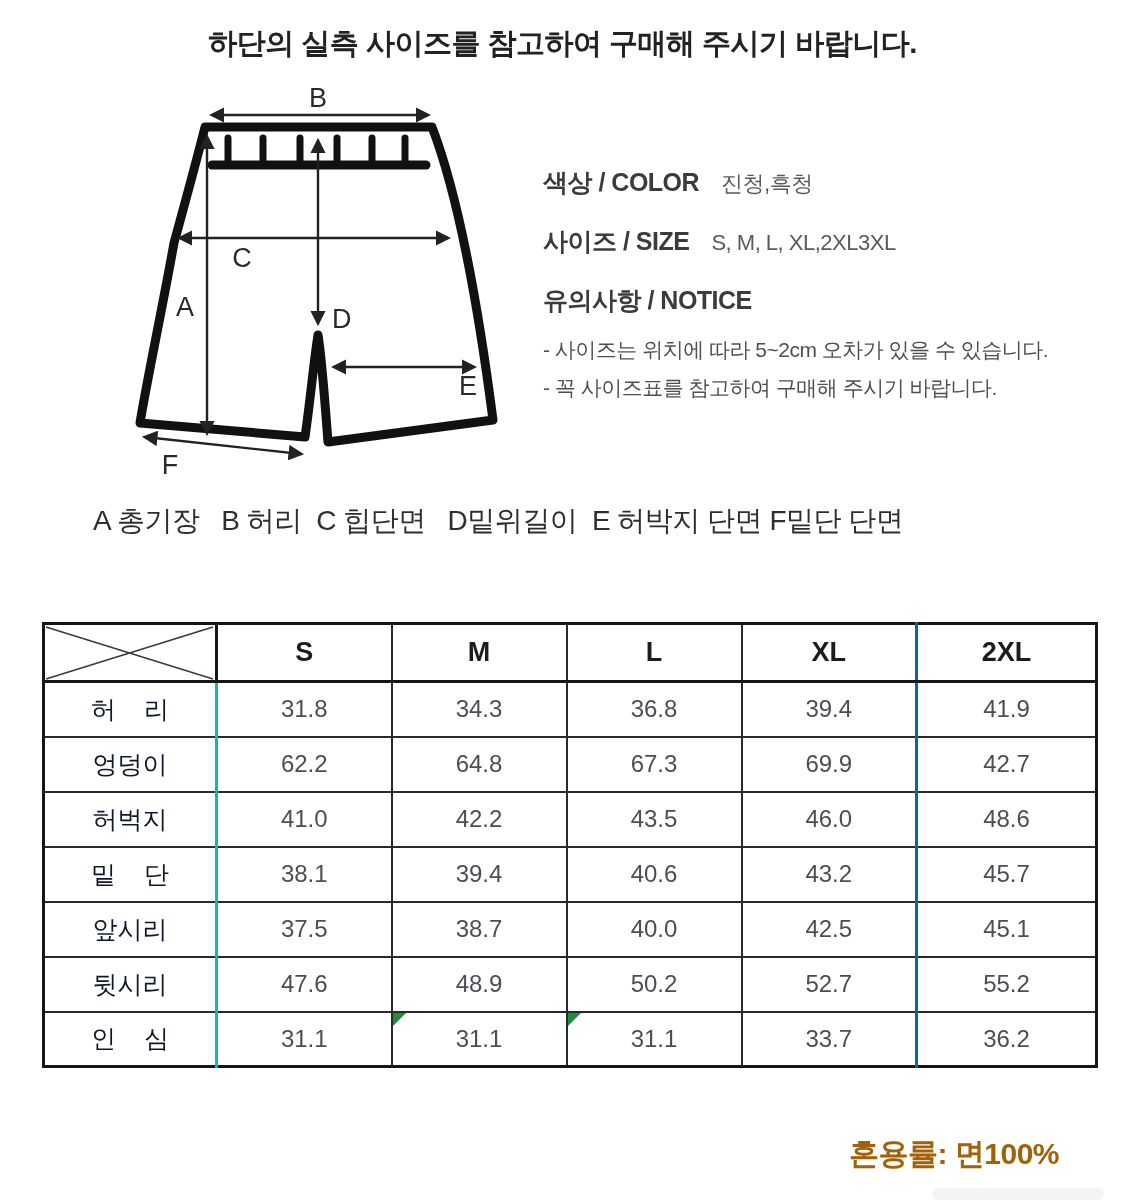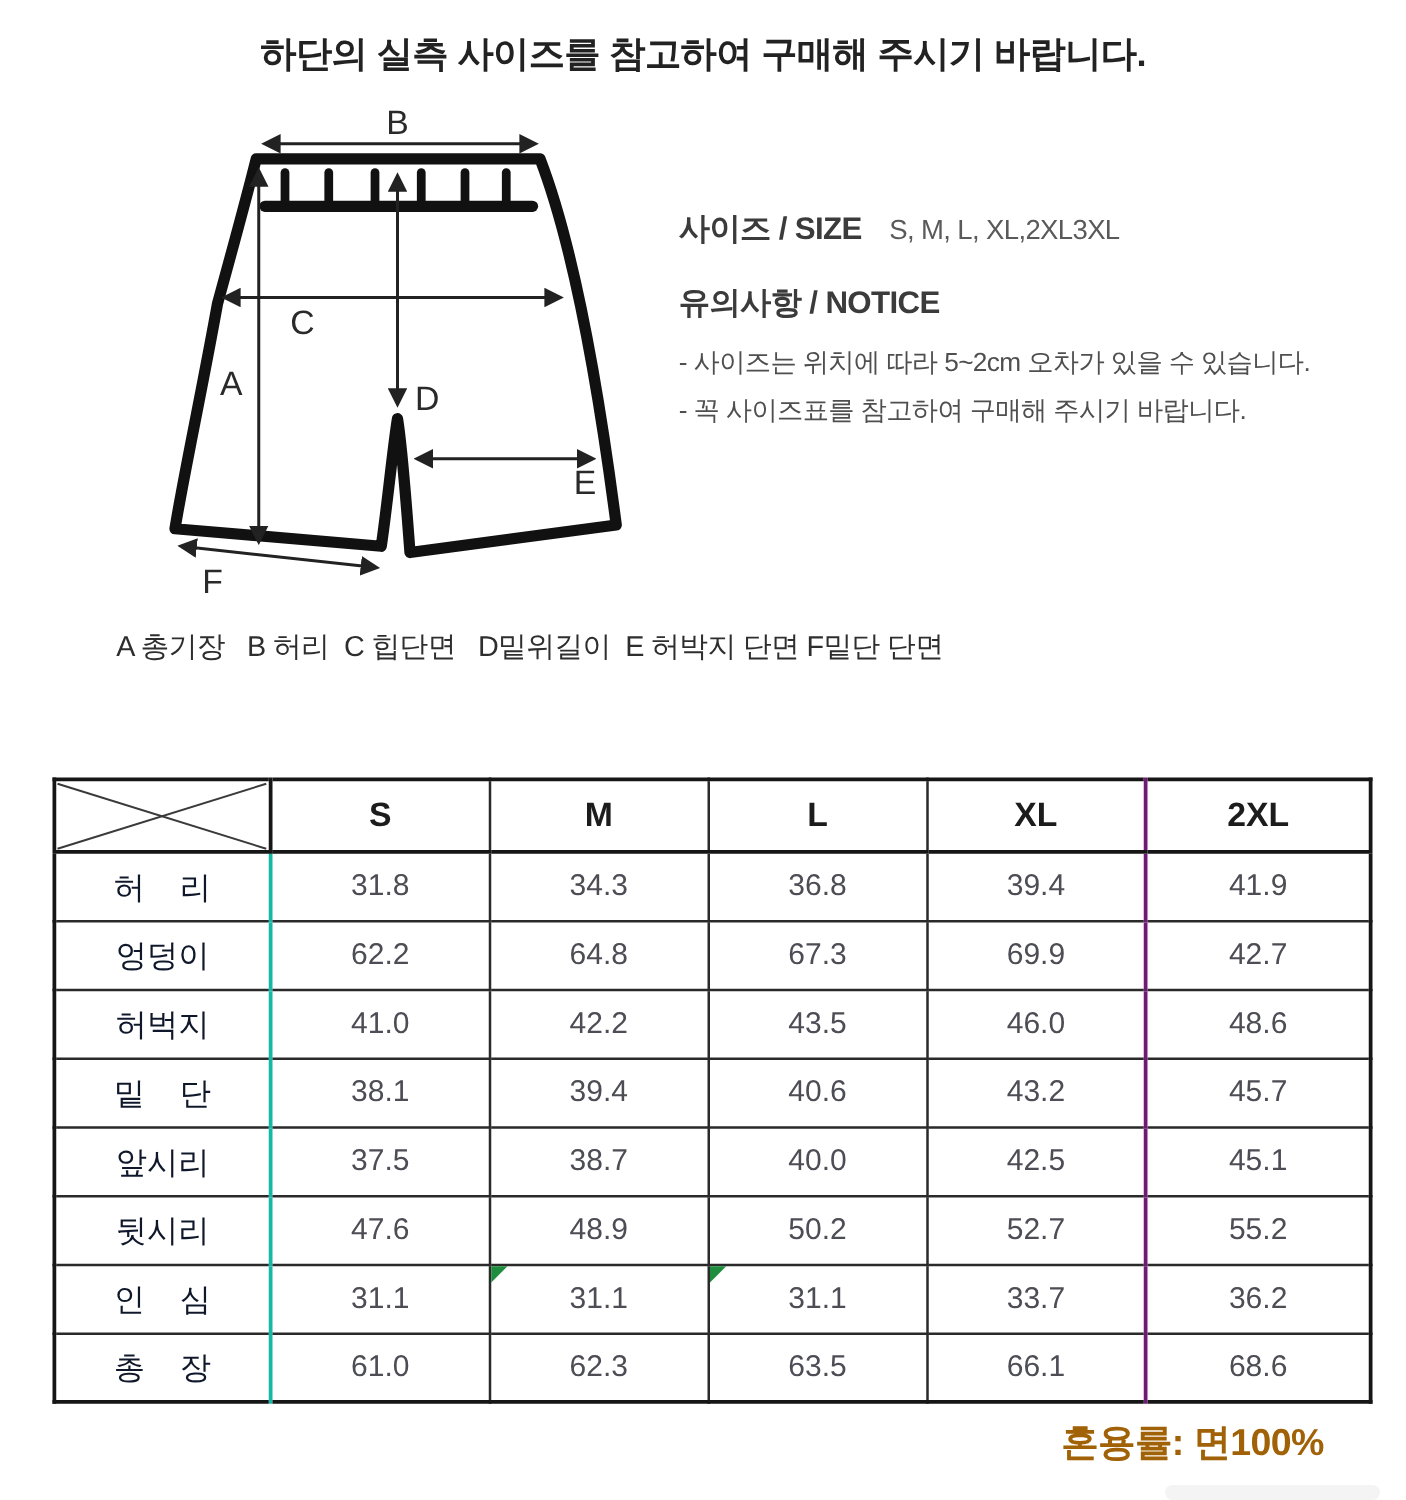--- a/index.html
+++ b/index.html
@@ -18,37 +18,37 @@
   .info-panel{ position:absolute; left:543px; top:166px; width:570px; }
   .info-row{ display:flex; align-items:baseline; }
   .info-row + .info-row{ margin-top:26px; }
   .info-label{ font-size:25px; font-weight:700; color:#3b3b3b; letter-spacing:-0.5px; }
   .info-value{ font-size:22px; color:#5a5a5a; margin-left:22px; letter-spacing:-0.5px; }
   .notice-list{ margin-top:14px; }
   .notice-item{ font-size:21px; color:#4f4f4f; line-height:38px; letter-spacing:-0.5px; }
 
   .legend{
     position:absolute; left:93px; top:502px;
-    font-size:23px; font-weight:500; color:#2e2e2e; white-space:pre; letter-spacing:-0.5px;
+    font-size:28px; font-weight:500; color:#2e2e2e; white-space:pre; letter-spacing:-0.5px;
   }
 
   table.size-table{
     position:absolute; left:42px; top:622px;
     border-collapse:collapse; table-layout:fixed;
     border:3px solid #161616; background:#fff;
   }
   .size-table col.c-label{ width:173px; }
   .size-table col.c-size{ width:175px; }
   .size-table col.c-last{ width:180px; }
   .size-table th, .size-table td{ border:2px solid #2a2a2a; text-align:center; vertical-align:middle; }
   .size-table th{ height:58px; font-size:27px; font-weight:700; color:#1c1c1c; border-bottom:3px solid #161616; }
   .size-table td{ height:55px; font-size:24px; color:#4d4d55; position:relative; }
   .size-table td.row-label{ font-size:25px; font-weight:400; color:#0f172a; white-space:pre; border-right:3px solid #14b8a6; }
   .size-table th.corner{ border-right:3px solid #161616; padding:0; }
-  .size-table .col-last{ border-left:3px solid #701a75; }
+  .size-table .col-last{ border-left:3px solid #0369a1; }
   .corner-x{ display:block; }
   .flag{
     position:absolute; top:0; left:0; width:0; height:0;
     border-top:13px solid #1e8e3e; border-right:13px solid transparent;
   }
   .footer-fabric{
     position:absolute; top:1134px; right:66px;
     font-size:30px; font-weight:700; color:#a16207; letter-spacing:-0.5px;
   }
   .bottom-artifact{
@@ -99,20 +99,24 @@
 
   <text class="diag-label" x="218" y="22" text-anchor="middle">B</text>
   <text class="diag-label" x="85" y="231" text-anchor="middle">A</text>
   <text class="diag-label" x="142" y="182" text-anchor="middle">C</text>
   <text class="diag-label" x="232" y="243">D</text>
   <text class="diag-label" x="368" y="310" text-anchor="middle">E</text>
   <text class="diag-label" x="70" y="389" text-anchor="middle">F</text>
 </svg>
 
 <div class="info-panel">
+  <div class="info-row">
+    <span class="info-label">색상 / COLOR</span>
+    <span class="info-value">진청,흑청</span>
+  </div>
   <div class="info-row">
     <span class="info-label">사이즈 / SIZE</span>
     <span class="info-value">S, M, L, XL,2XL3XL</span>
   </div>
   <div class="info-row">
     <span class="info-label">유의사항 / NOTICE</span>
   </div>
   <div class="notice-list">
     <div class="notice-item">- 사이즈는 위치에 따라 5~2cm 오차가 있을 수 있습니다.</div>
     <div class="notice-item">- 꼭 사이즈표를 참고하여 구매해 주시기 바랍니다.</div>
@@ -201,26 +205,18 @@
       <span class="flag"></span>
       <span>31.1</span>
     </td>
     <td>
       <span class="flag"></span>
       <span>31.1</span>
     </td>
     <td>33.7</td>
     <td class="col-last">36.2</td>
   </tr>
-  <tr>
-    <td class="row-label">총    장</td>
-    <td>61.0</td>
-    <td>62.3</td>
-    <td>63.5</td>
-    <td>66.1</td>
-    <td class="col-last">68.6</td>
-  </tr>
   </tbody>
 </table>
 
 <div class="footer-fabric">혼용률: 면100%</div>
 
 <div class="bottom-artifact"></div>
 
 </body></html>

